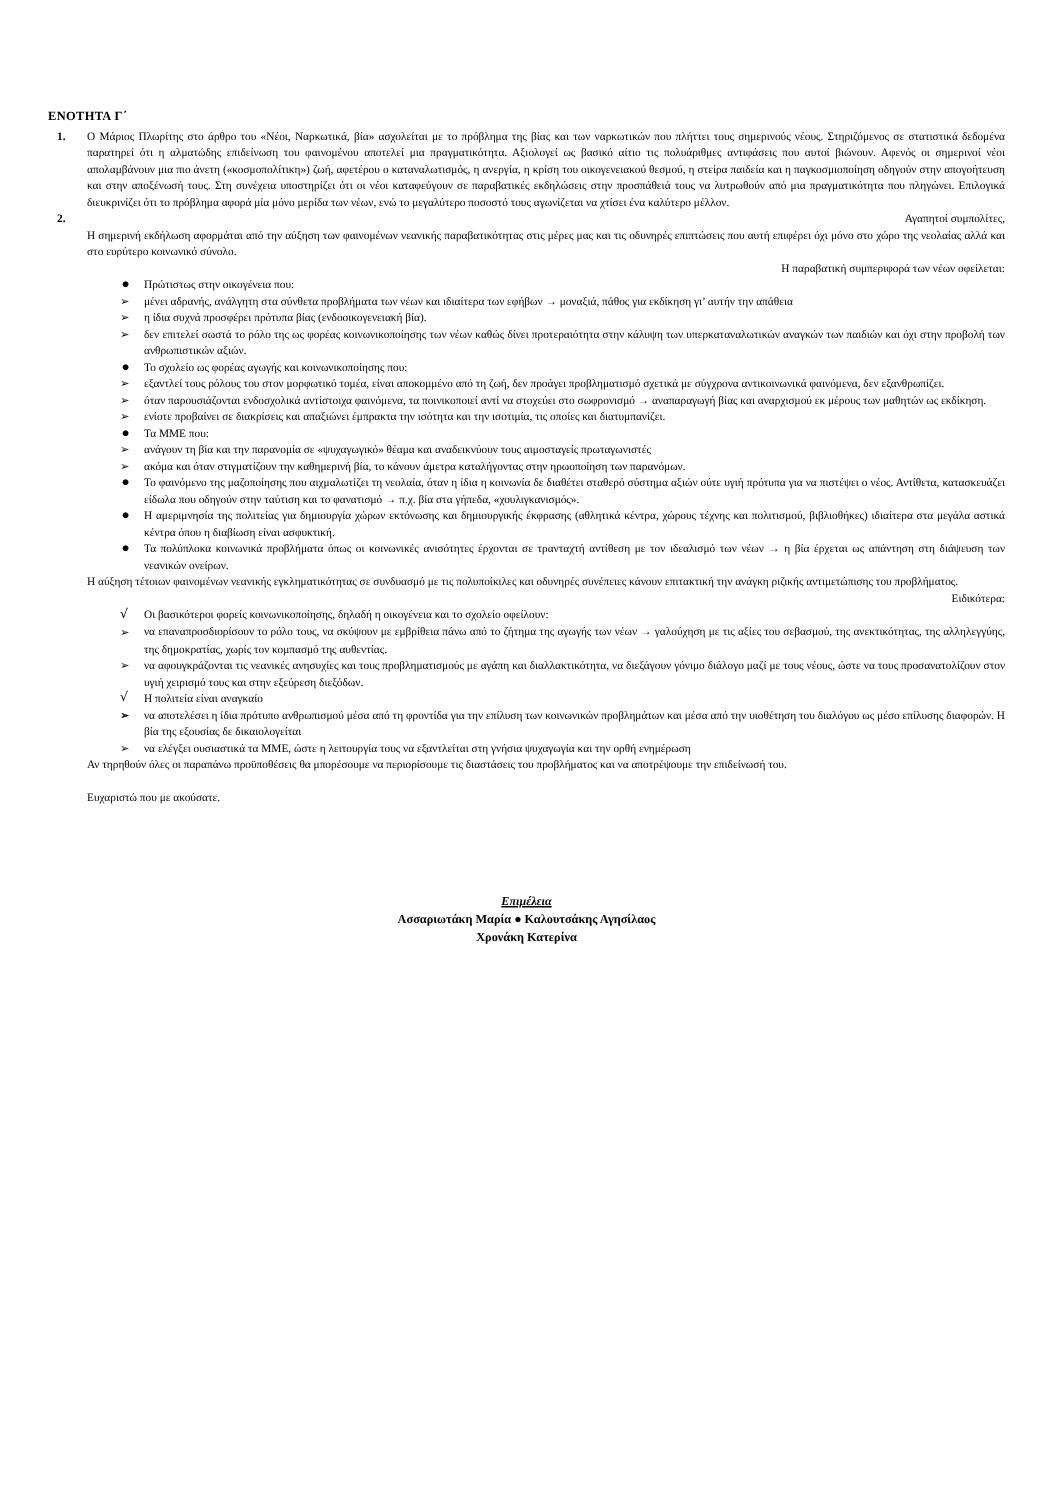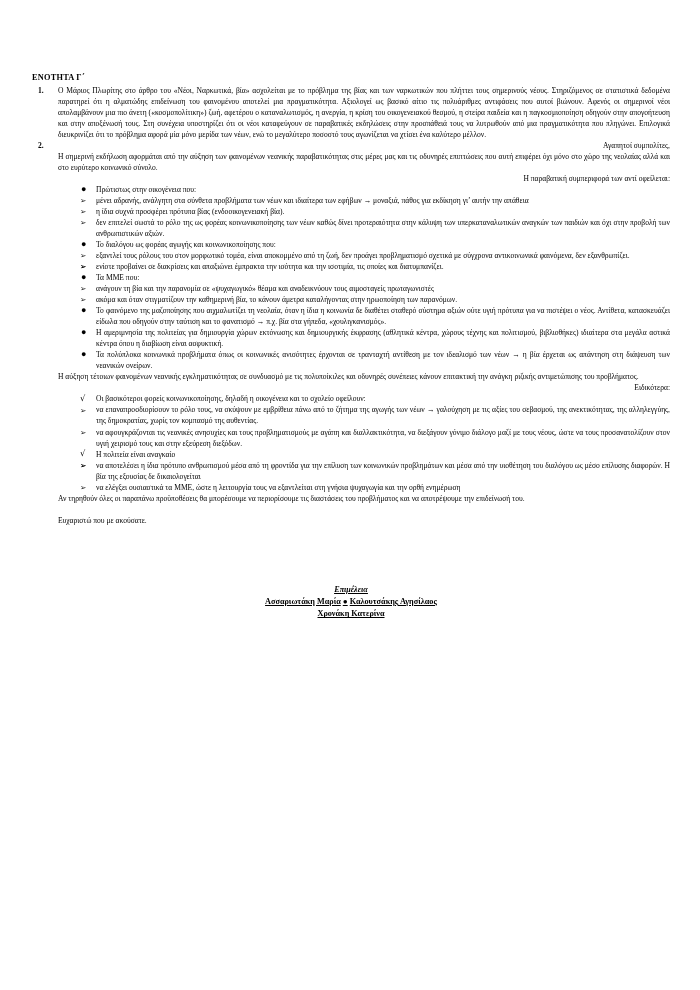--- a/index.html
+++ b/index.html
@@ -116,21 +116,20 @@
     margin-top: 11px;
     padding-right: 6px;
   }
 
   .footer {
     margin-top: 58px;
     text-align: center;
     font-weight: bold;
     font-size: 8.2px;
     line-height: 12.4px;
-    text-decoration: underline;
   }
   .footer .ttl {
     text-decoration: underline;
     font-style: italic;
     font-size: 8.1px;
   }
   .footer .names { font-style: normal; }
   .sep { padding: 0 2px; }
 </style>
 </head>
@@ -143,33 +142,33 @@
 
     <div class="num-item">
       <span class="num">1.</span>
       <p class="para">Ο Μάριος Πλωρίτης στο άρθρο του «Νέοι, Ναρκωτικά, βία» ασχολείται με το πρόβλημα της βίας και των ναρκωτικών που πλήττει τους σημερινούς νέους. Στηριζόμενος σε στατιστικά δεδομένα παρατηρεί ότι η αλματώδης επιδείνωση του φαινομένου αποτελεί μια πραγματικότητα. Αξιολογεί ως βασικό αίτιο τις πολυάριθμες αντιφάσεις που αυτοί βιώνουν. Αφενός οι σημερινοί νέοι απολαμβάνουν μια πιο άνετη («κοσμοπολίτικη») ζωή, αφετέρου ο καταναλωτισμός, η ανεργία, η κρίση του οικογενειακού θεσμού, η στείρα παιδεία και η παγκοσμιοποίηση οδηγούν στην απογοήτευση και στην αποξένωσή τους. Στη συνέχεια υποστηρίζει ότι οι νέοι καταφεύγουν σε παραβατικές εκδηλώσεις στην προσπάθειά τους να λυτρωθούν από μια πραγματικότητα που πληγώνει. Επιλογικά διευκρινίζει ότι το πρόβλημα αφορά μία μόνο μερίδα των νέων, ενώ το μεγαλύτερο ποσοστό τους αγωνίζεται να χτίσει ένα καλύτερο μέλλον.</p>
     </div>
 
     <div class="num-item">
       <span class="num">2.</span>
       <p class="para last-left">Αγαπητοί συμπολίτες,</p>
       <p class="para">Η σημερινή εκδήλωση αφορμάται από την αύξηση των φαινομένων νεανικής παραβατικότητας στις μέρες μας και τις οδυνηρές επιπτώσεις που αυτή επιφέρει όχι μόνο στο χώρο της νεολαίας αλλά και στο ευρύτερο κοινωνικό σύνολο.</p>
-      <p class="para last-left">Η παραβατική συμπεριφορά των αντί οφείλεται:</p>
+      <p class="para last-left">Η παραβατική συμπεριφορά των νέων οφείλεται:</p>
 
       <ul class="lvl" id="causes-list">
           <li class="b-dot"><span class="mk">●</span><span><span>Πρώτιστως </span><b><span>στην οικογένεια</span></b><span> που:</span></span></li>
           <ul class="lvl2">
             <li class="b-arrow"><span class="mk">➢</span><span><span>μένει αδρανής, ανάλγητη στα σύνθετα προβλήματα των νέων και ιδιαίτερα των εφήβων → μοναξιά, πάθος για εκδίκηση γι’ αυτήν την απάθεια</span></span></li>
             <li class="b-arrow"><span class="mk">➢</span><span><span>η ίδια συχνά προσφέρει πρότυπα βίας (ενδοοικογενειακή βία).</span></span></li>
             <li class="b-arrow"><span class="mk">➢</span><span><span>δεν επιτελεί σωστά το ρόλο της ως φορέας κοινωνικοποίησης των νέων καθώς δίνει προτεραιότητα στην κάλυψη των υπερκαταναλωτικών αναγκών των παιδιών και όχι στην προβολή των ανθρωπιστικών αξιών.</span></span></li>
           </ul>
-          <li class="b-dot"><span class="mk">●</span><span><b><span>Το διαλόγου</span></b><span> ως φορέας αγωγής και κοινωνικοποίησης που:</span></span></li>
+          <li class="b-dot"><span class="mk">●</span><span><b><span>Το σχολείο</span></b><span> ως φορέας αγωγής και κοινωνικοποίησης που:</span></span></li>
           <ul class="lvl2">
             <li class="b-arrow"><span class="mk">➢</span><span><span>εξαντλεί τους ρόλους του στον μορφωτικό τομέα, είναι αποκομμένο από τη ζωή, δεν προάγει προβληματισμό σχετικά με σύγχρονα αντικοινωνικά φαινόμενα, δεν εξανθρωπίζει.</span></span></li>
-            <li class="b-arrow"><span class="mk">➢</span></li>
+            <li class="b-arrow"><span class="mk">➢</span><span><span>όταν παρουσιάζονται ενδοσχολικά αντίστοιχα φαινόμενα, τα ποινικοποιεί αντί να στοχεύει στο σωφρονισμό → αναπαραγωγή βίας και αναρχισμού εκ μέρους των μαθητών ως εκδίκηση.</span></span></li>
             <li class="b-arrow"><span class="mk">➢</span><span><span>ενίοτε προβαίνει σε διακρίσεις και απαξιώνει έμπρακτα την ισότητα και την ισοτιμία, τις οποίες και διατυμπανίζει.</span></span></li>
           </ul>
           <li class="b-dot"><span class="mk">●</span><span><b><span>Τα ΜΜΕ</span></b><span> που:</span></span></li>
           <ul class="lvl2">
             <li class="b-arrow"><span class="mk">➢</span><span><span>ανάγουν τη βία και την παρανομία σε «ψυχαγωγικό» θέαμα και αναδεικνύουν τους αιμοσταγείς πρωταγωνιστές</span></span></li>
             <li class="b-arrow"><span class="mk">➢</span><span><span>ακόμα και όταν στιγματίζουν την καθημερινή βία, το κάνουν άμετρα καταλήγοντας στην ηρωοποίηση των παρανόμων.</span></span></li>
           </ul>
           <li class="b-dot"><span class="mk">●</span><span><span>Το φαινόμενο της </span><b><span>μαζοποίησης</span></b><span> που αιχμαλωτίζει τη νεολαία, όταν η ίδια η κοινωνία δε διαθέτει σταθερό σύστημα αξιών ούτε υγιή πρότυπα για να πιστέψει ο νέος. Αντίθετα, κατασκευάζει είδωλα που οδηγούν στην ταύτιση και το φανατισμό → π.χ. βία στα γήπεδα, «χουλιγκανισμός».</span></span></li>
           <li class="b-dot"><span class="mk">●</span><span><span>Η αμεριμνησία της </span><b><span>πολιτείας</span></b><span> για δημιουργία χώρων εκτόνωσης και δημιουργικής έκφρασης (αθλητικά κέντρα, χώρους τέχνης και πολιτισμού, βιβλιοθήκες) ιδιαίτερα στα μεγάλα αστικά κέντρα όπου η διαβίωση είναι ασφυκτική.</span></span></li>
           <li class="b-dot"><span class="mk">●</span><span><span>Τα πολύπλοκα κοινωνικά προβλήματα όπως οι κοινωνικές ανισότητες έρχονται σε τρανταχτή αντίθεση με τον ιδεαλισμό των νέων → η βία έρχεται ως απάντηση στη διάψευση των νεανικών ονείρων.</span></span></li>

